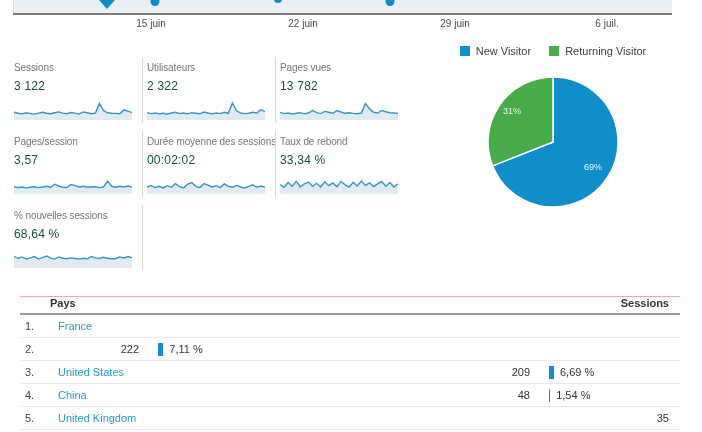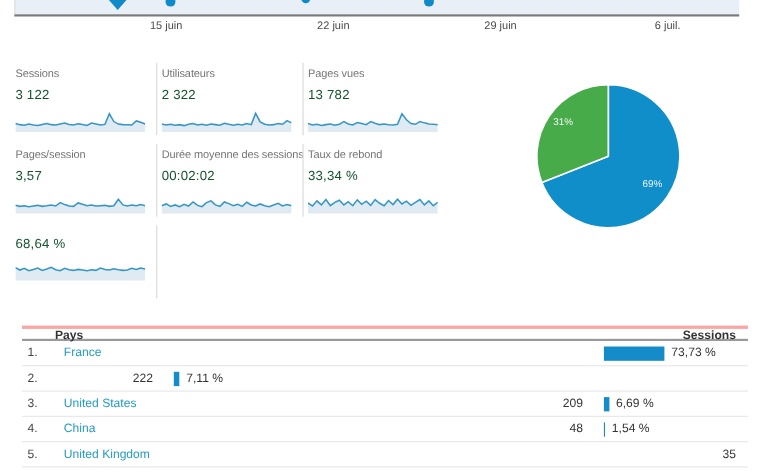--- a/index.html
+++ b/index.html
@@ -26,21 +26,21 @@
   .legend-item { display:flex; align-items:center; gap:6px; }
   .legend-swatch { width:10px; height:10px; display:inline-block; }
   .legend-label { font-size:11px; color:#3c3c3c; }
   .pie-wrap { position:absolute; left:54px; top:32px; width:132px; height:132px; }
   .pie-label { position:absolute; font-size:9px; color:rgba(255,255,255,0.92); }
   .pie-label.l31 { left:16px; top:30px; }
   .pie-label.l69 { left:97px; top:86px; }
 
   
   .geo-table { position:absolute; left:20px; top:296px; width:660px; font-size:11px; color:#333; }
-  .t-header { display:flex; align-items:flex-start; height:14px; border-top:3px solid #fca5a5; border-bottom:2px solid #9a9a9a; font-weight:bold; }
+  .t-header { display:flex; align-items:flex-start; height:19px; border-top:1px solid #fca5a5; border-bottom:2px solid #9a9a9a; font-weight:bold; }
   .t-row { display:flex; align-items:center; height:23px; border-bottom:1px solid #e7e7e7; }
   .col-rank { flex:0 0 20px; padding-left:5px; color:#444; }
   .col-country { flex:1 1 auto; padding-left:18px; }
   .t-header .col-country { padding-left:10px; }
   .t-row.notset .col-country { padding-left:7px; }
   .col-sessions { flex:0 0 110px; text-align:right; padding-right:11px; }
   .col-pct { flex:0 0 139px; display:flex; align-items:center; padding-left:8px; }
   .country-link { color:#259bc2; text-decoration:none; cursor:pointer; }
   .pct-bar { height:13px; background:#168bca; flex:0 0 auto; }
   .pct-text { margin-left:6px; color:#333; }
@@ -106,53 +106,60 @@
     </div>
     <div class="card">
       <div class="card-label">Taux de rebond</div>
       <div class="card-value">33,34 %</div>
       <svg class="spark" width="118" height="23">
           <polygon points="0.0,11.5 4.1,14.3 8.1,9.6 12.2,13.3 16.3,8.4 20.3,14.0 24.4,10.9 28.5,9.0 32.6,13.3 36.6,10.3 40.7,14.0 44.8,8.7 48.8,12.7 52.9,9.9 57.0,13.7 61.0,8.4 65.1,11.8 69.2,14.0 73.2,9.3 77.3,13.0 81.4,8.1 85.4,12.4 89.5,9.9 93.6,13.7 97.7,10.9 101.7,8.4 105.8,13.3 109.9,9.6 113.9,14.0 118.0,10.9 118,21 0,21" fill="#e0eaf2"></polygon>
           <polyline points="0.0,11.5 4.1,14.3 8.1,9.6 12.2,13.3 16.3,8.4 20.3,14.0 24.4,10.9 28.5,9.0 32.6,13.3 36.6,10.3 40.7,14.0 44.8,8.7 48.8,12.7 52.9,9.9 57.0,13.7 61.0,8.4 65.1,11.8 69.2,14.0 73.2,9.3 77.3,13.0 81.4,8.1 85.4,12.4 89.5,9.9 93.6,13.7 97.7,10.9 101.7,8.4 105.8,13.3 109.9,9.6 113.9,14.0 118.0,10.9" fill="none" stroke="#3596c5" stroke-width="1.4"></polyline>
         </svg>
     </div>
     <div class="card sep">
+      <div class="card-label">% nouvelles sessions</div>
       <div class="card-value">68,64 %</div>
       <svg class="spark" width="118" height="23">
           <polygon points="0.0,9.3 4.1,11.5 8.1,9.9 12.2,12.1 16.3,10.9 20.3,9.6 24.4,11.8 28.5,10.6 32.6,9.0 36.6,11.2 40.7,12.1 44.8,9.9 48.8,11.2 52.9,11.8 57.0,10.9 61.0,11.5 65.1,12.1 69.2,11.2 73.2,11.8 77.3,9.6 81.4,10.9 85.4,11.5 89.5,10.3 93.6,11.2 97.7,11.8 101.7,11.5 105.8,9.9 109.9,10.9 113.9,9.6 118.0,10.6 118,21 0,21" fill="#e0eaf2"></polygon>
           <polyline points="0.0,9.3 4.1,11.5 8.1,9.9 12.2,12.1 16.3,10.9 20.3,9.6 24.4,11.8 28.5,10.6 32.6,9.0 36.6,11.2 40.7,12.1 44.8,9.9 48.8,11.2 52.9,11.8 57.0,10.9 61.0,11.5 65.1,12.1 69.2,11.2 73.2,11.8 77.3,9.6 81.4,10.9 85.4,11.5 89.5,10.3 93.6,11.2 97.7,11.8 101.7,11.5 105.8,9.9 109.9,10.9 113.9,9.6 118.0,10.6" fill="none" stroke="#3596c5" stroke-width="1.4"></polyline>
         </svg>
     </div>
   </div>
 
   <div class="pie-section">
+    <div class="legend">
+      <div class="legend-item">
+        <span class="legend-swatch" style="background: rgb(15, 142, 201);"></span>
+        <span class="legend-label">New Visitor</span>
+      </div>
+      <div class="legend-item">
+        <span class="legend-swatch" style="background: rgb(71, 171, 73);"></span>
+        <span class="legend-label">Returning Visitor</span>
+      </div>
+    </div>
     <div class="pie-wrap">
       <svg class="pie" width="132" height="132" viewBox="0 0 132 132">
           <path d="M66,66 L66.0,1.0 A65,65 0 1 1 5.6,89.9 Z" fill="#0f8ec9" stroke="#ffffff" stroke-width="1.5" stroke-linejoin="round"></path>
           <path d="M66,66 L5.6,89.9 A65,65 0 0 1 66.0,1.0 Z" fill="#47ab49" stroke="#ffffff" stroke-width="1.5" stroke-linejoin="round"></path>
         </svg>
       <span class="pie-label l69">69%</span>
       <span class="pie-label l31">31%</span>
     </div>
   </div>
 
   <div class="geo-table">
     <div class="t-header">
       <div class="col-rank"></div>
       <div class="col-country">Pays</div>
       <div class="col-sessions">Sessions</div>
     </div>
 
     <div class="t-row">
       <div class="col-rank">1.</div>
       <div class="col-country"><a class="country-link">France</a></div>
-      <div class="col-pct">
-        <span class="pct-bar" style="width: 55.3px;"></span>
-        <span class="pct-text">73,73 %</span>
-      </div>
     </div>
 
     <div class="t-row notset">
       <div class="col-rank">2.</div>
       <div class="col-sessions">222</div>
       <div class="col-pct">
         <span class="pct-bar" style="width: 5.3px;"></span>
         <span class="pct-text">7,11 %</span>
       </div>
     </div>

